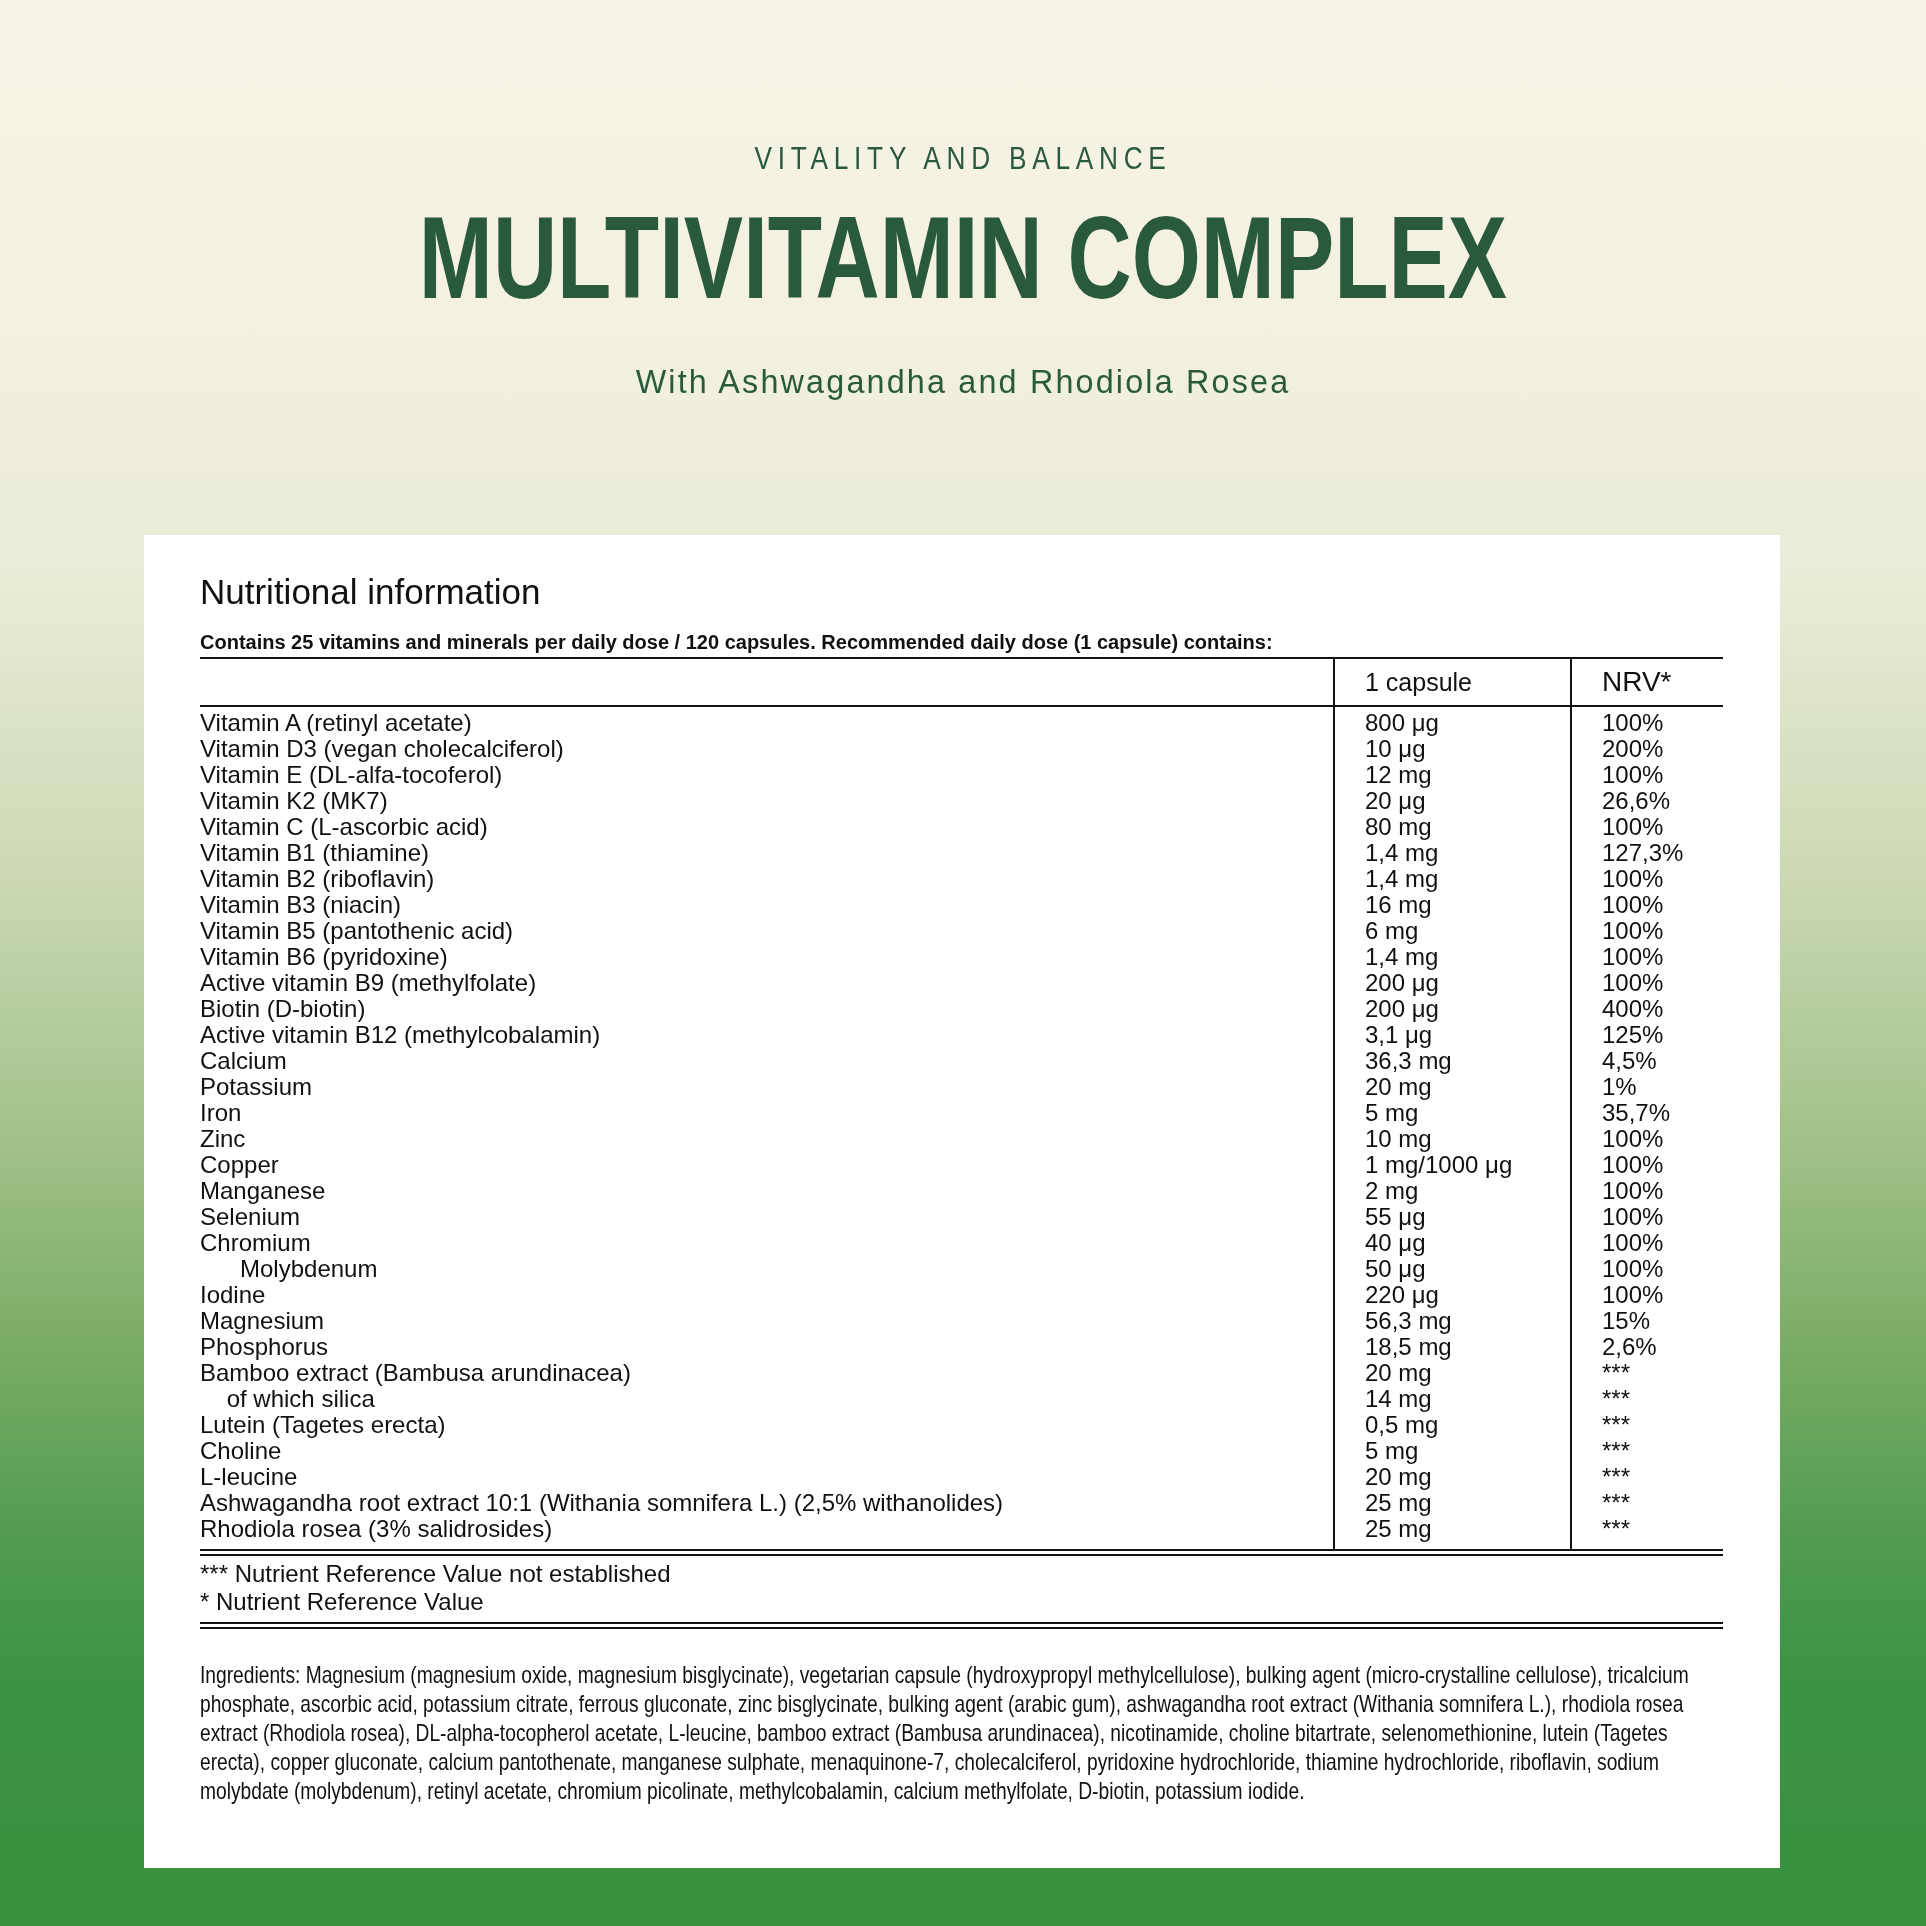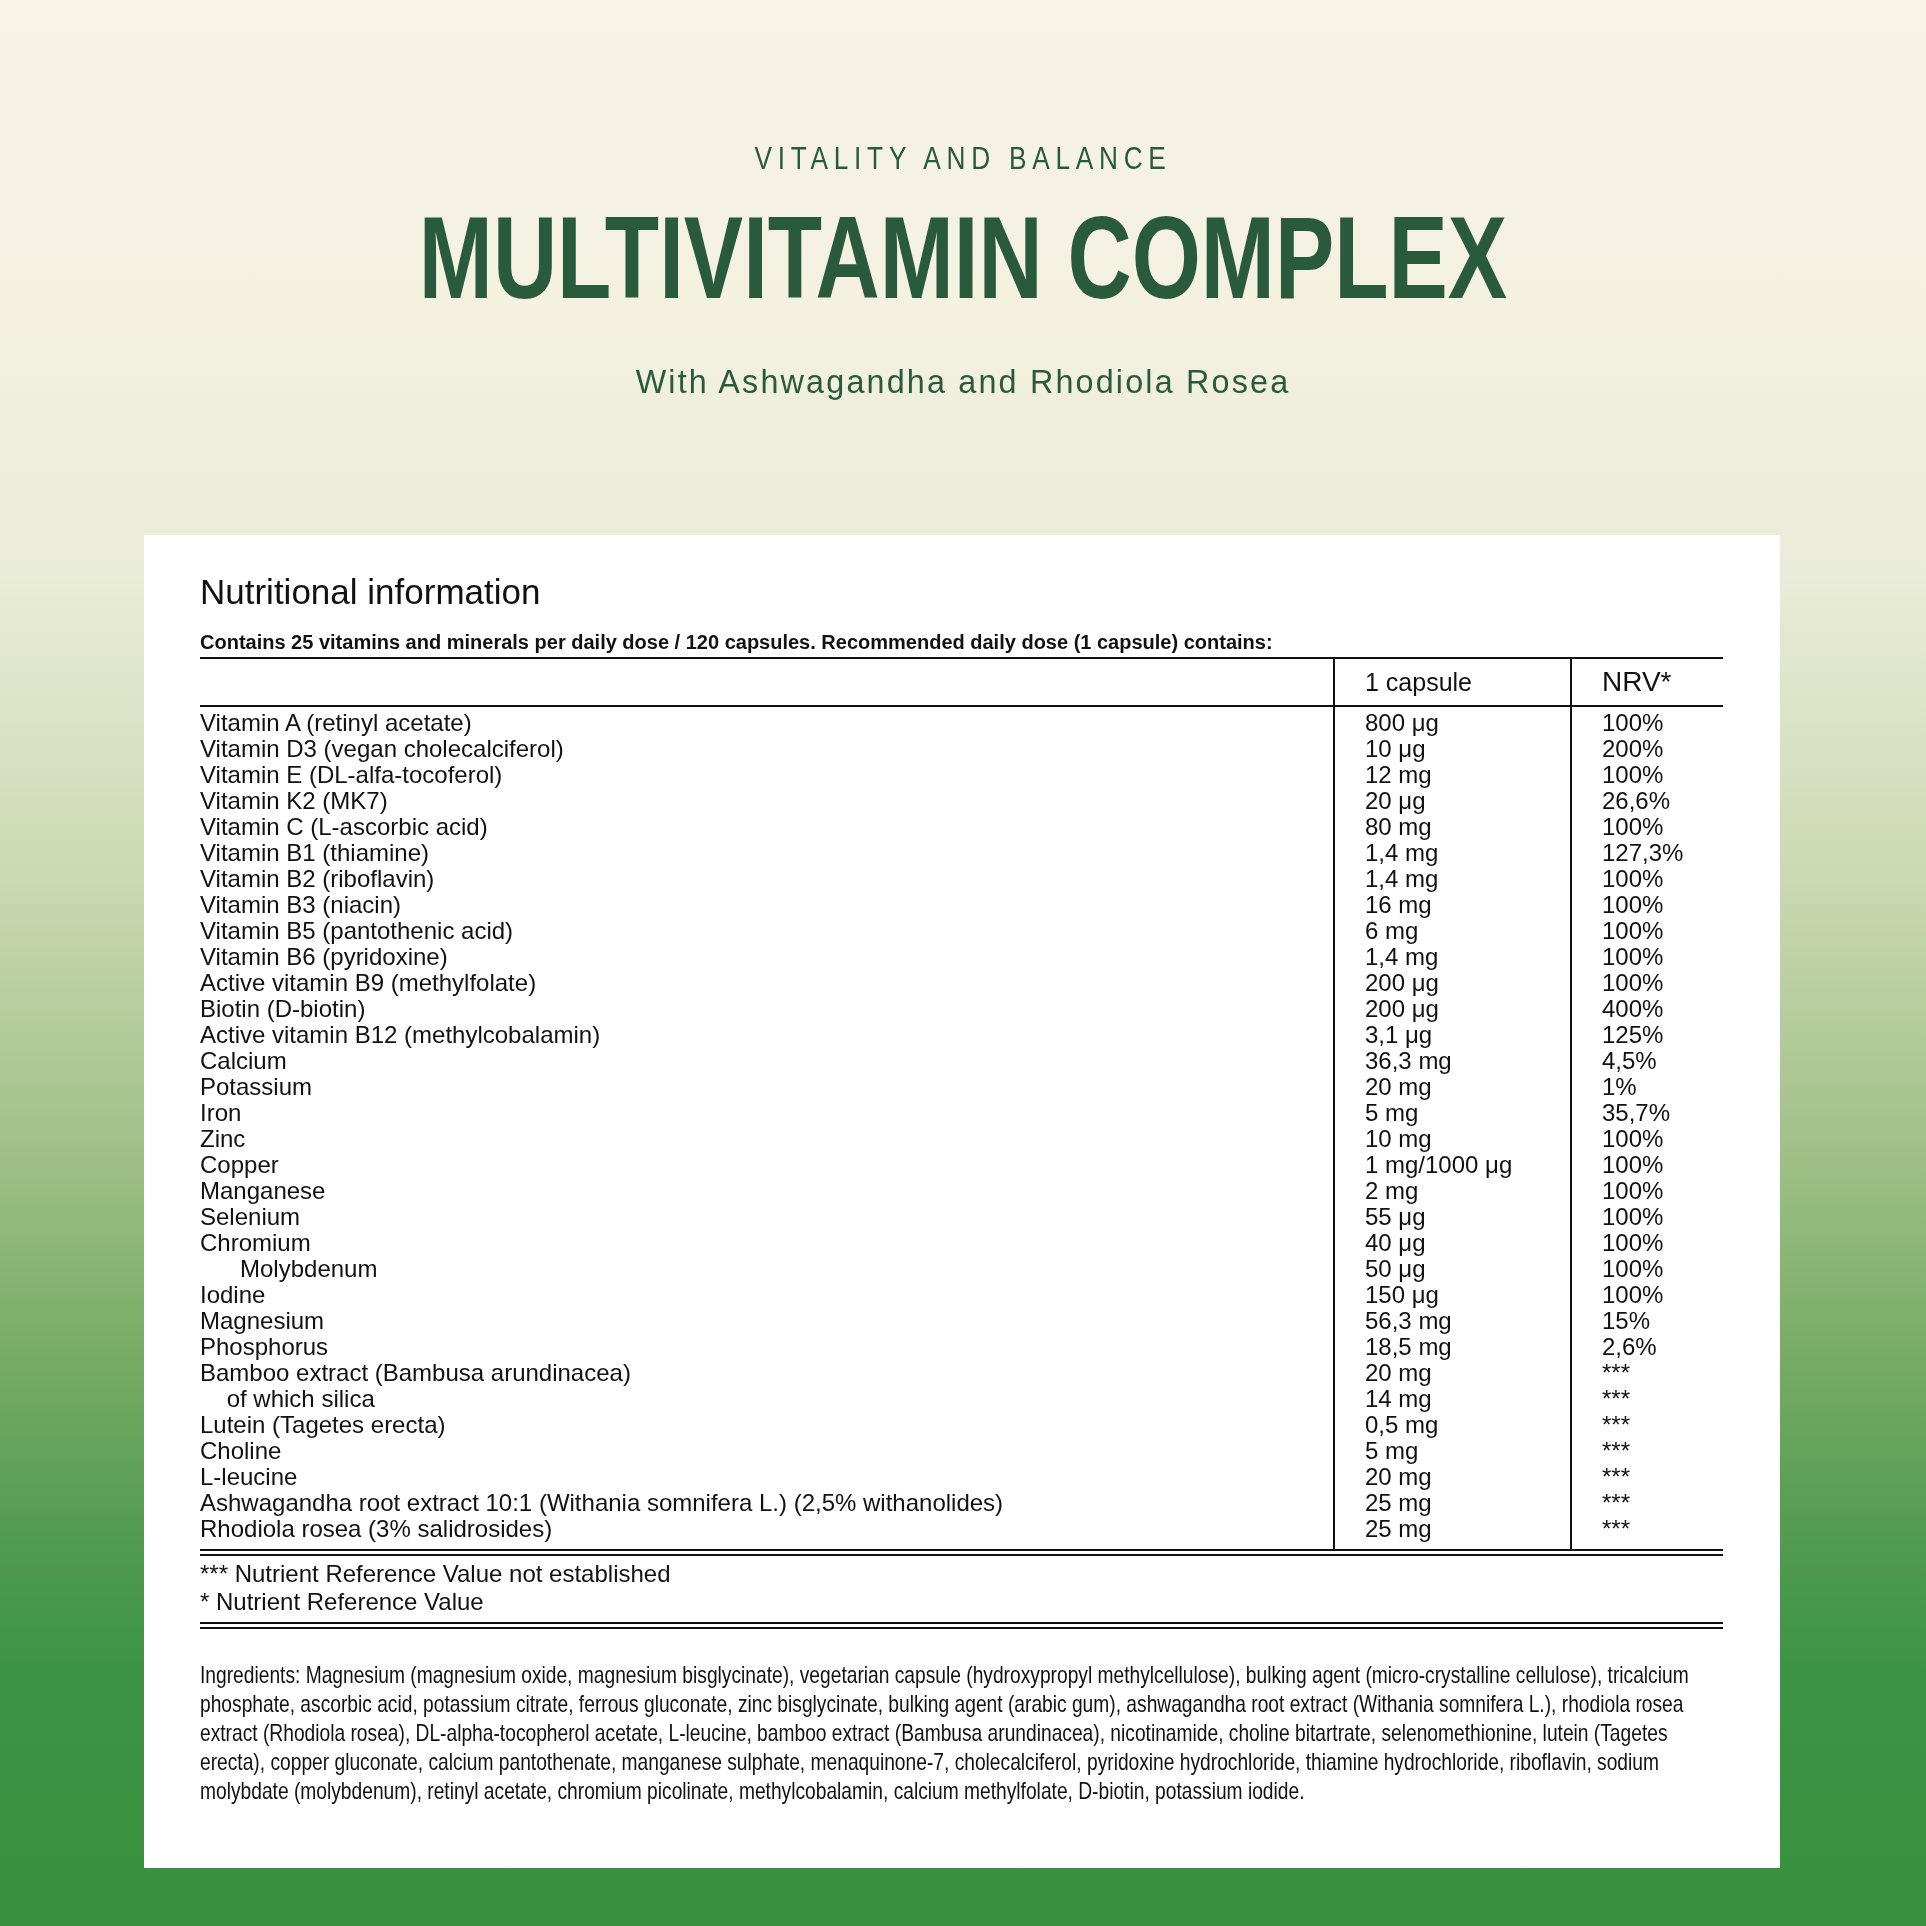--- a/index.html
+++ b/index.html
@@ -189,21 +189,21 @@
             <span class="c2">40 μg</span>
             <span class="c3">100%</span>
           </div>
         <div class="trow">
             <span class="c1">&nbsp;&nbsp;&nbsp;&nbsp;&nbsp;&nbsp;Molybdenum</span>
             <span class="c2">50 μg</span>
             <span class="c3">100%</span>
           </div>
         <div class="trow">
             <span class="c1">Iodine</span>
-            <span class="c2">150 μg</span>
+            <span class="c2">220 μg</span>
             <span class="c3">100%</span>
           </div>
         <div class="trow">
             <span class="c1">Magnesium</span>
             <span class="c2">56,3 mg</span>
             <span class="c3">15%</span>
           </div>
         <div class="trow">
             <span class="c1">Phosphorus</span>
             <span class="c2">18,5 mg</span>

